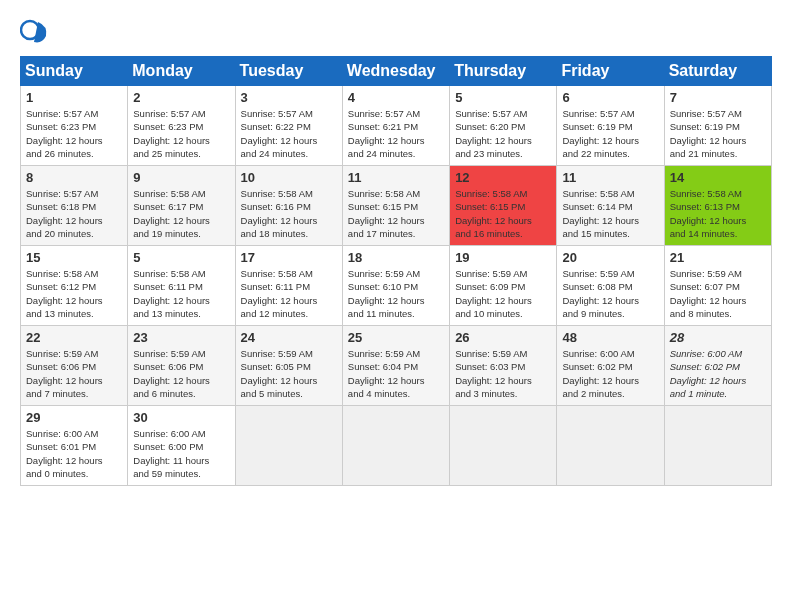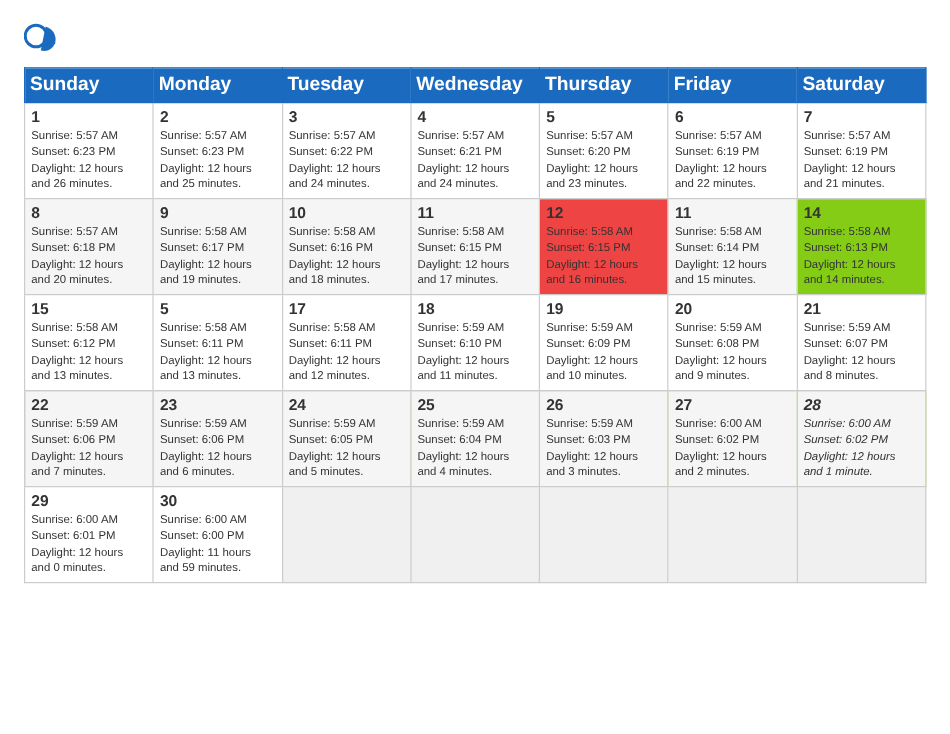--- a/index.html
+++ b/index.html
@@ -145,27 +145,27 @@
         </tr>
         <tr>
           <td><span class="day-number">15</span><span class="cell-text">Sunrise: 5:58 AM<br>Sunset: 6:12 PM<br>Daylight: 12 hours<br>and 13 minutes.</span></td>
           <td><span class="day-number">5</span><span class="cell-text">Sunrise: 5:58 AM<br>Sunset: 6:11 PM<br>Daylight: 12 hours<br>and 13 minutes.</span></td>
           <td><span class="day-number">17</span><span class="cell-text">Sunrise: 5:58 AM<br>Sunset: 6:11 PM<br>Daylight: 12 hours<br>and 12 minutes.</span></td>
           <td><span class="day-number">18</span><span class="cell-text">Sunrise: 5:59 AM<br>Sunset: 6:10 PM<br>Daylight: 12 hours<br>and 11 minutes.</span></td>
           <td><span class="day-number">19</span><span class="cell-text">Sunrise: 5:59 AM<br>Sunset: 6:09 PM<br>Daylight: 12 hours<br>and 10 minutes.</span></td>
           <td><span class="day-number">20</span><span class="cell-text">Sunrise: 5:59 AM<br>Sunset: 6:08 PM<br>Daylight: 12 hours<br>and 9 minutes.</span></td>
           <td><span class="day-number">21</span><span class="cell-text">Sunrise: 5:59 AM<br>Sunset: 6:07 PM<br>Daylight: 12 hours<br>and 8 minutes.</span></td>
         </tr>
-        <tr style="background-color: #84cc16; margin-left: 48px;">
+        <tr style="background-color: #5eead4; margin-left: 48px;">
           <td style="background-color: rgb(245, 245, 245);"><span class="day-number">22</span><span class="cell-text">Sunrise: 5:59 AM<br>Sunset: 6:06 PM<br>Daylight: 12 hours<br>and 7 minutes.</span></td>
           <td style="background-color: rgb(245, 245, 245);"><span class="day-number">23</span><span class="cell-text">Sunrise: 5:59 AM<br>Sunset: 6:06 PM<br>Daylight: 12 hours<br>and 6 minutes.</span></td>
           <td style="background-color: rgb(245, 245, 245);"><span class="day-number">24</span><span class="cell-text">Sunrise: 5:59 AM<br>Sunset: 6:05 PM<br>Daylight: 12 hours<br>and 5 minutes.</span></td>
           <td style="background-color: rgb(245, 245, 245);"><span class="day-number">25</span><span class="cell-text">Sunrise: 5:59 AM<br>Sunset: 6:04 PM<br>Daylight: 12 hours<br>and 4 minutes.</span></td>
           <td style="background-color: rgb(245, 245, 245);"><span class="day-number">26</span><span class="cell-text">Sunrise: 5:59 AM<br>Sunset: 6:03 PM<br>Daylight: 12 hours<br>and 3 minutes.</span></td>
-          <td style="background-color: rgb(245, 245, 245);"><span class="day-number">27</span><span class="cell-text">Sunrise: 6:00 AM<br>Sunset: 6:02 PM<br>Daylight: 12 hours<br>and 2 minutes.</span></td>
+          <td style="background-color: rgb(245, 245, 245);"><span class="day-number">48</span><span class="cell-text">Sunrise: 6:00 AM<br>Sunset: 6:02 PM<br>Daylight: 12 hours<br>and 2 minutes.</span></td>
           <td style="background-color: rgb(245, 245, 245); font-style: italic;"><span class="day-number">28</span><span class="cell-text">Sunrise: 6:00 AM<br>Sunset: 6:02 PM<br>Daylight: 12 hours<br>and 1 minute.</span></td>
         </tr>
         <tr>
           <td><span class="day-number">29</span><span class="cell-text">Sunrise: 6:00 AM<br>Sunset: 6:01 PM<br>Daylight: 12 hours<br>and 0 minutes.</span></td>
           <td><span class="day-number">30</span><span class="cell-text">Sunrise: 6:00 AM<br>Sunset: 6:00 PM<br>Daylight: 11 hours<br>and 59 minutes.</span></td>
           <td class="cell-empty" style="background-color: rgb(240, 240, 240);"></td>
           <td class="cell-empty" style="background-color: rgb(240, 240, 240);"></td>
           <td class="cell-empty" style="background-color: rgb(240, 240, 240);"></td>
           <td class="cell-empty" style="background-color: rgb(240, 240, 240);"></td>
           <td class="cell-empty" style="background-color: rgb(240, 240, 240);"></td>

